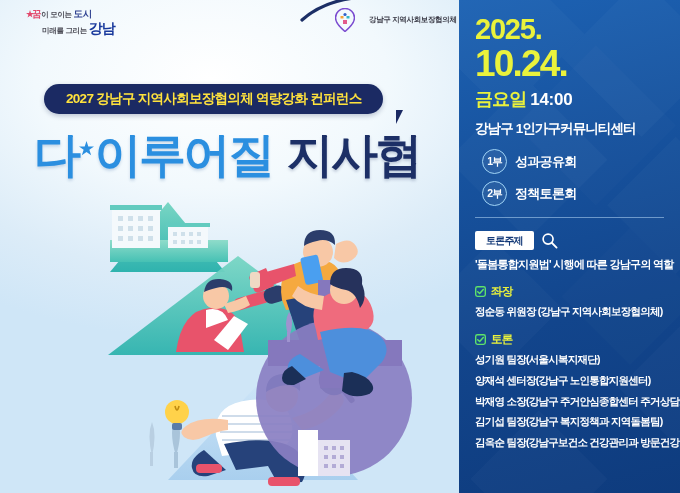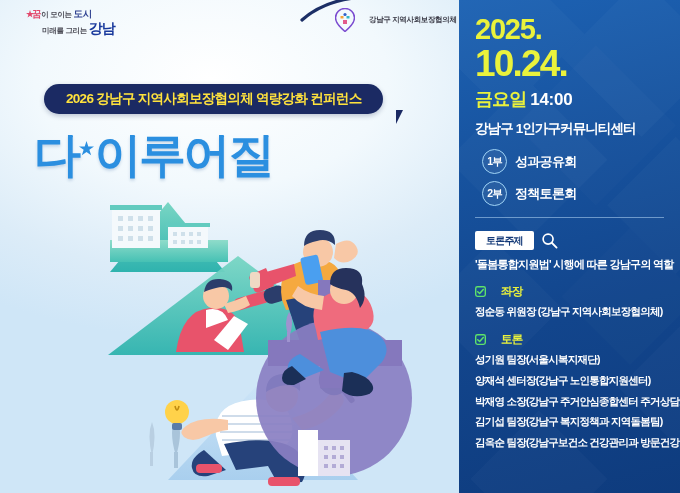--- a/index.html
+++ b/index.html
@@ -99,21 +99,21 @@
   .topic-head { margin-top: 13px; display: flex; align-items: center; gap: 7px; }
   .topic-chip {
     background: #ffffff; color: #143a78; font-size: 10px; font-weight: 800;
     letter-spacing: -.8px; padding: 2.5px 11px; border-radius: 2px; white-space: nowrap;
   }
   .topic-q { width: 17px; height: 17px; }
   .topic-text { margin-top: 7px; font-size: 11px; font-weight: 700; color: #ffffff;
                 letter-spacing: -.7px; white-space: nowrap; }
 
   .sec { margin-top: 12px; }
-  .sec-head { display: flex; align-items: center; gap: 15px; }
+  .sec-head { display: flex; align-items: center; gap: 5px; }
   .chk { width: 11px; height: 11px; flex: 0 0 auto; }
   .sec-title { font-size: 11.5px; font-weight: 800; color: #eaf23c; letter-spacing: -.7px; }
   .sec-line { margin-top: 5px; font-size: 10.5px; font-weight: 600; color: #ffffff;
               letter-spacing: -.75px; white-space: nowrap; line-height: 1.5; }
 </style>
 </head>
 <body>
 
 <div class="poster">
 
@@ -135,32 +135,33 @@
           <path d="M11 16 h6 v5 h-6 z" fill="#f2a33c"></path>
           <path d="M23 16 h6 v5 h-6 z" fill="#35b6c8"></path>
           <path d="M16 24 h8 v8 h-8 z" fill="#e25b8c"></path>
           <circle cx="20" cy="13" r="3.2" fill="#2f61c9"></circle>
         </svg>
         <span class="pin-txt">강남구 지역사회보장협의체</span>
       </div>
     </div>
 
     <div class="ribbon">
-      <span>2026 강남구 지역사회보장협의체 역량강화 컨퍼런스</span>
+      <span>2027 강남구 지역사회보장협의체 역량강화 컨퍼런스</span>
     </div>
     <div class="ribbon-tail"></div>
 
     <div class="title-main">
       <span class="t-blue">다</span>
       <span class="t-star">
         <svg viewBox="0 0 20 20" width="15" height="15" style="position:absolute;left:0;top:8px">
           <path d="M10 0 L12.4 7.2 L20 7.2 L13.8 11.7 L16.2 19 L10 14.5 L3.8 19 L6.2 11.7 L0 7.2 L7.6 7.2 Z" fill="#2b8fe0"></path>
         </svg>
       </span>
       <span class="t-blue">이루어질</span>
+      <span class="t-navy">지사협</span>
     </div>
     <svg class="t-swoosh" width="70" height="26" viewBox="0 0 70 26">
       <path d="M2 24 C20 8 42 2 66 1" stroke="#1c2f66" stroke-width="3.2" fill="none" stroke-linecap="round"></path>
     </svg>
 
     <svg class="illus" viewBox="0 0 459 313">
       <defs>
         <linearGradient id="tealG" x1="0" y1="0" x2="0" y2="1">
           <stop offset="0" stop-color="#79d6c4"></stop>
             <stop offset="1" stop-color="#2fb3ae"></stop>

